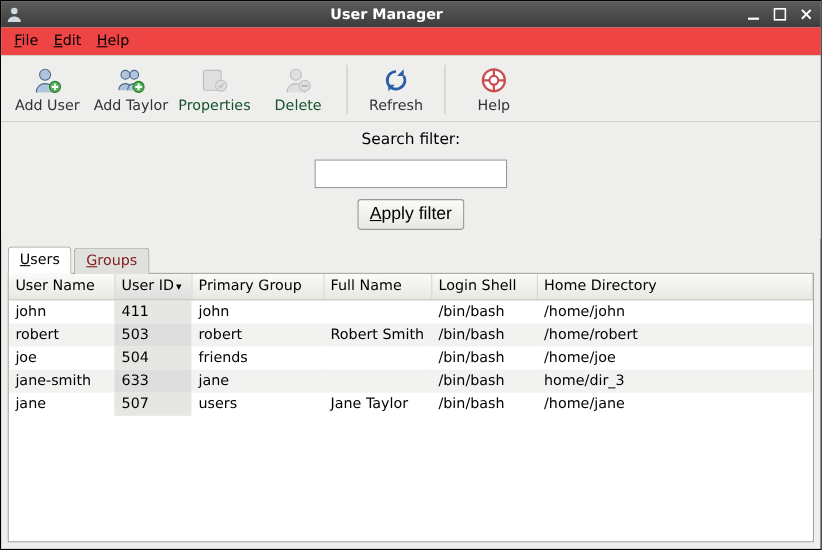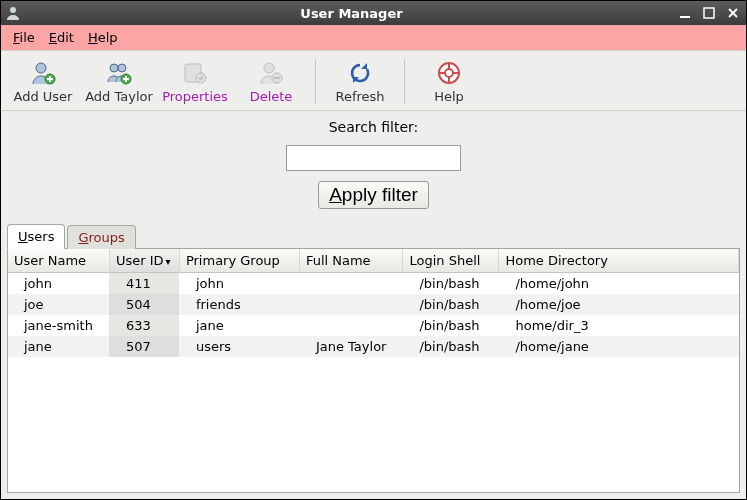--- a/index.html
+++ b/index.html
@@ -48,21 +48,21 @@
 .titlebar-btn {
   width: 18px; height: 16px;
   display: inline-flex;
   align-items: center;
   justify-content: center;
   color: #fff;
   font-size: 13px;
   cursor: pointer;
 }
 .menubar {
-  background: #fca5a5;
+  background: #ef4444;
   border-bottom: 1px solid #d3d0c8;
   display: flex;
   gap: 2px;
   padding: 2px 6px;
   height: 26px;
   align-items: center;
 }
 .menu-item {
   padding: 2px 6px;
   cursor: pointer;
@@ -79,21 +79,21 @@
 .tool-btn {
   display: flex;
   flex-direction: column;
   align-items: center;
   justify-content: flex-start;
   width: 76px;
   padding: 2px 2px;
   cursor: pointer;
   color: #2e3436;
 }
-.tool-btn.disabled { color: #a21caf; cursor: default; }
+.tool-btn.disabled { color: #14532d; cursor: default; }
 .tool-btn .icon {
   width: 28px; height: 28px;
   display: flex; align-items: center; justify-content: center;
   margin-bottom: 2px;
 }
 .tool-label { font-size: 13px; }
 .toolbar-sep {
   width: 1px;
   background: #c8c8c0;
   margin: 2px 6px;
@@ -117,21 +117,21 @@
   padding: 2px 4px;
   font-size: 13px;
 }
 .apply-btn {
   height: 28px;
   padding: 0 10px;
   background: linear-gradient(to bottom,#fafaf7,#e8e8e4);
   border: 1px solid #999;
   border-radius: 3px;
   cursor: pointer;
-  font-size: 19px;
+  font-size: 16px;
 }
 .apply-btn .ul { text-decoration: underline; }
 .tabs-row {
   display: flex;
   align-items: flex-end;
   padding: 0 6px;
   margin-top: 6px;
 }
 .tab {
   padding: 4px 10px;
@@ -171,21 +171,21 @@
   font-weight: normal;
   background: linear-gradient(to bottom,#fafaf8,#e8e8e3);
   border-bottom: 1px solid #c4c4be;
   border-right: 1px solid #d8d8d2;
   padding: 4px 6px;
   cursor: pointer;
   white-space: nowrap;
 }
 thead th.sorted { background: linear-gradient(to bottom,#f2f2ee,#dedede); }
 tbody td {
-  padding: 3px 16px;
+  padding: 3px 6px;
   border-right: 1px solid transparent;
   white-space: nowrap;
   margin-left: 40px;
 }
 tbody tr:nth-child(even) { background: #f2f2f0; }
 .sort-ind { font-size: 10px; margin-left: 2px; }
 .col-username { width: 96px; }
 .col-userid { width: 70px; }
 .col-group { width: 120px; }
 .col-fullname { width: 92px; }
@@ -335,20 +335,28 @@
       <tbody id="rows-body">
       <tr>
             <td>john</td>
             <td class="uid-cell">411</td>
             <td>john</td>
             <td></td>
             <td>/bin/bash</td>
             <td>/home/john</td>
           </tr>
           <tr>
+            <td>robert</td>
+            <td class="uid-cell">503</td>
+            <td>robert</td>
+            <td>Robert Smith</td>
+            <td>/bin/bash</td>
+            <td>/home/robert</td>
+          </tr>
+          <tr>
             <td>joe</td>
             <td class="uid-cell">504</td>
             <td>friends</td>
             <td></td>
             <td>/bin/bash</td>
             <td>/home/joe</td>
           </tr>
           <tr>
             <td>jane-smith</td>
             <td class="uid-cell">633</td>

